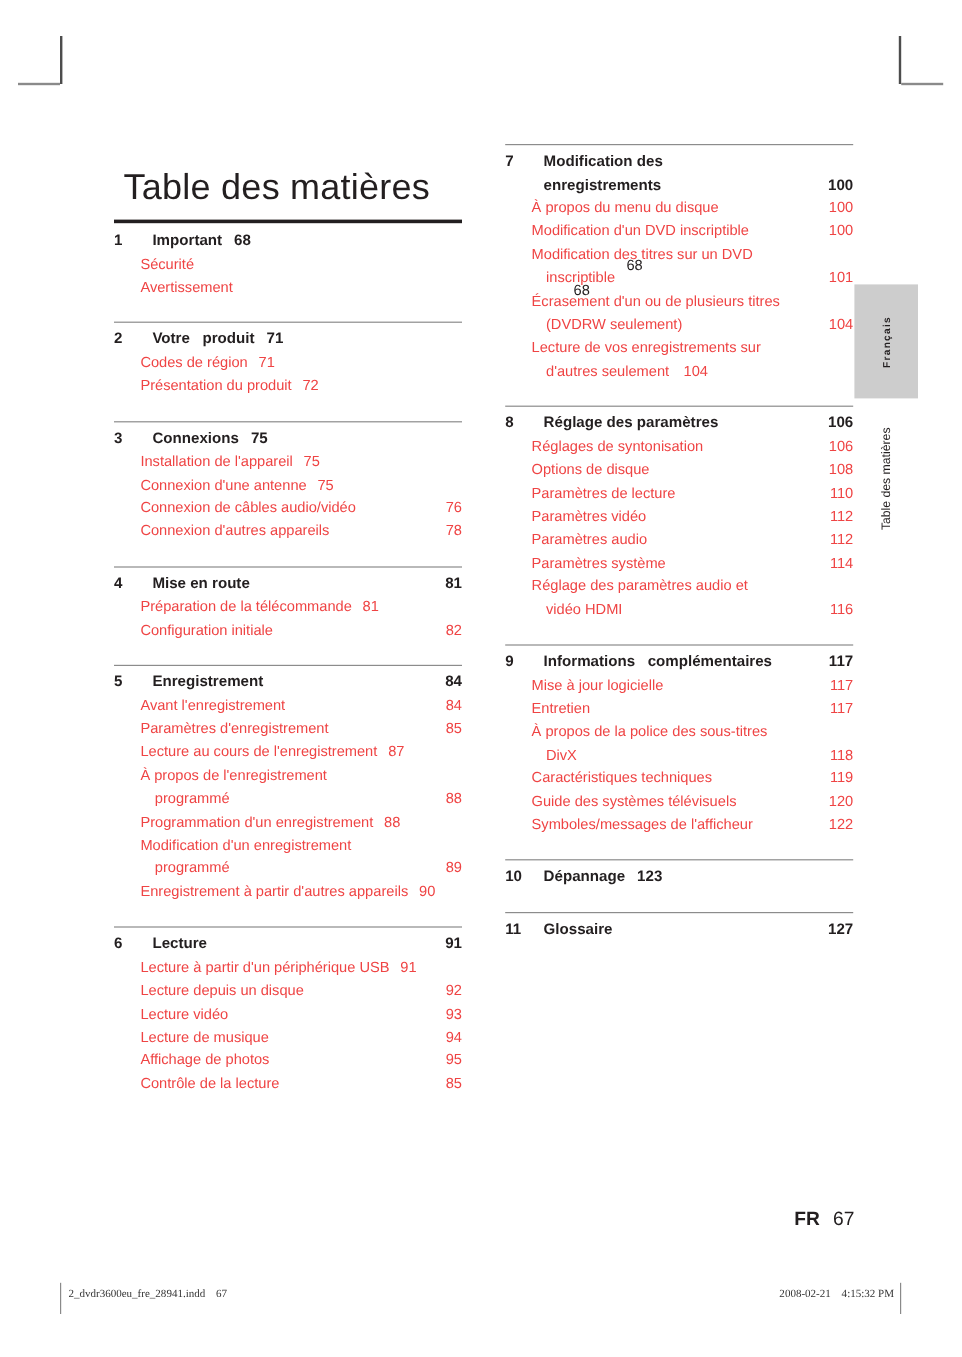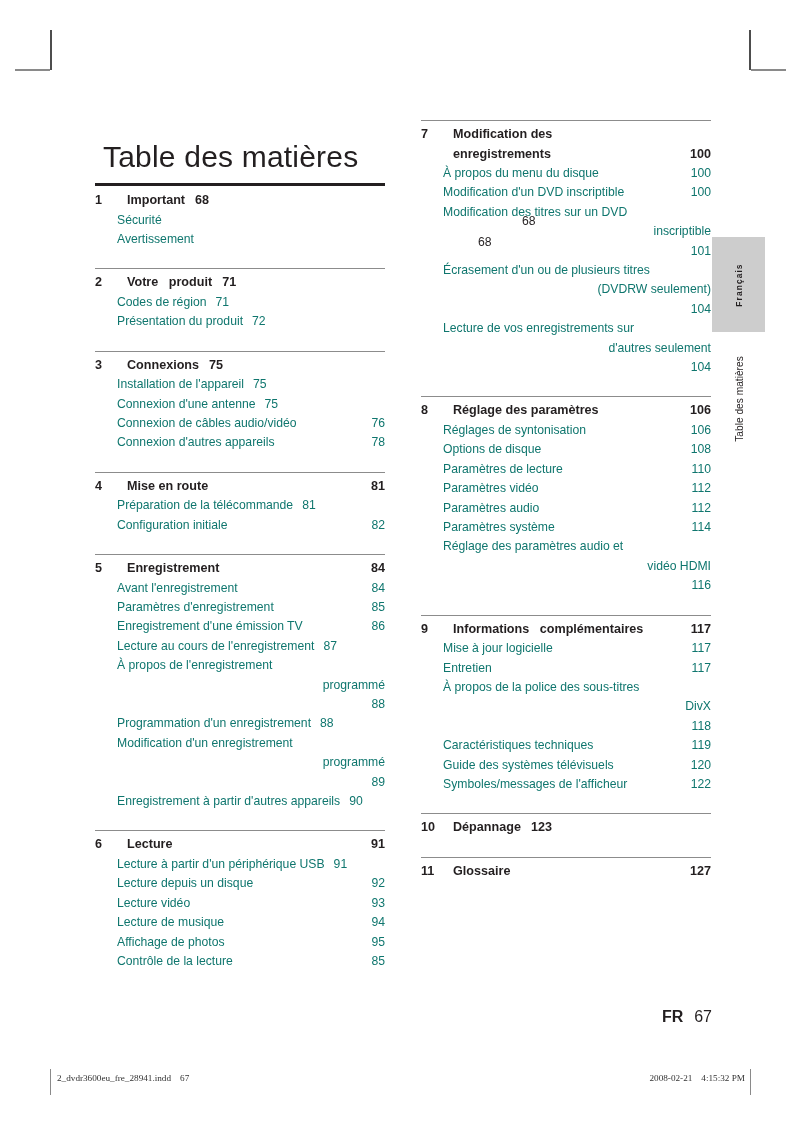--- a/index.html
+++ b/index.html
@@ -93,36 +93,35 @@
   .entries {
     margin-left: 22px;
     margin-top: 0px;
   }
   .entry {
     display: flex;
     align-items: baseline;
     font-size: 12.2px;
     line-height: 19.4px;
     font-weight: normal;
-    color: #0f766e;
+    color: #ef4444;
     white-space: nowrap;
   }
   .entry .txt { }
   .entry .pg-right { margin-left: auto; padding-left: 8px; }
   .entry .pg-inline { padding-left: 9px; }
   .entry.wrap {
     display: block;
     white-space: normal;
   }
   .entry.wrap .l1 { display: block; }
   .entry.wrap .l2 {
     display: flex;
-    align-items: flex-end;
+    align-items: center;
     padding-left: 12px;
-    flex-direction: column;
   }
   .entry.wrap .l2 .pg-right { margin-left: auto; padding-left: 8px; }
   .entry.wrap .l2 .pg-inline { padding-left: 12px; }
 
   .sec-gap { height: 19px; }
 
   
   .stray {
     position: absolute;
     font-size: 12.2px;
@@ -325,24 +324,20 @@
           </div>
         </div>
         <div class="entries">
           <div class="entry">
             <span class="txt">Avant l'enregistrement</span>
             <span class="pg-right">84</span>
           </div>
           <div class="entry">
             <span class="txt">Paramètres d'enregistrement</span>
             <span class="pg-right">85</span>
-          </div>
-          <div class="entry">
-            <span class="txt">Enregistrement d'une émission TV</span>
-            <span class="pg-right">86</span>
           </div>
           <div class="entry">
             <span class="txt">Lecture au cours de l'enregistrement</span>
             <span class="pg-inline">87</span>
           </div>
           <div class="entry wrap">
             <span class="l1">À propos de l'enregistrement</span>
             <div class="l2">
               <span class="txt">programmé</span>
               <span class="pg-right">88</span>

